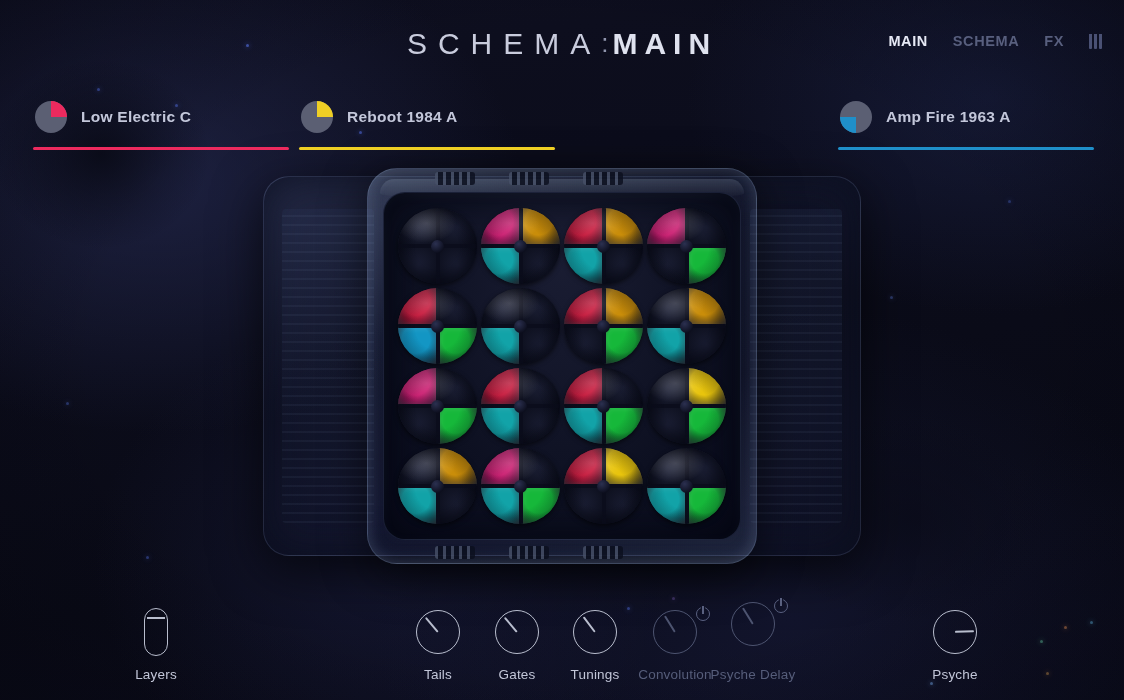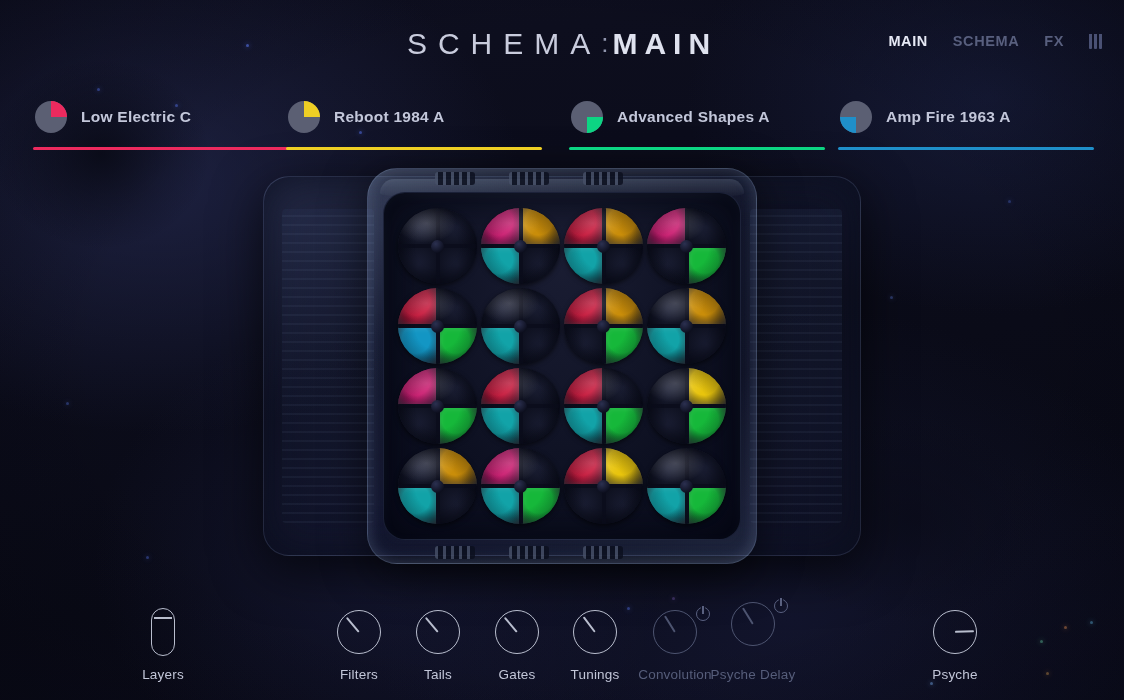--- a/index.html
+++ b/index.html
@@ -399,37 +399,28 @@
   <div class="layers">
       <div class="layer" style="left: 33px;">
         <div class="layer-row">
           <div class="layer-pie" style="background: rgb(91, 95, 115);">
             <div class="quad tr" style="background: rgb(236, 42, 94);"></div>
           </div>
           <div class="layer-name">Low Electric C</div>
         </div>
         <div class="layer-bar" style="background: rgb(236, 42, 94);"></div>
       </div>
-      <div class="layer" style="left: 286px;">
+      <div class="layer" style="left: 299px;">
         <div class="layer-row">
           <div class="layer-pie" style="background: rgb(91, 95, 115);">
             <div class="quad tr" style="background: rgb(239, 207, 36);"></div>
           </div>
           <div class="layer-name">Reboot 1984 A</div>
         </div>
         <div class="layer-bar" style="background: rgb(239, 207, 36);"></div>
-      </div>
-      <div class="layer" style="left: 569px;">
-        <div class="layer-row">
-          <div class="layer-pie" style="background: rgb(91, 95, 115);">
-            <div class="quad br" style="background: rgb(12, 213, 131);"></div>
-          </div>
-          <div class="layer-name">Advanced Shapes A</div>
-        </div>
-        <div class="layer-bar" style="background: rgb(12, 213, 131);"></div>
       </div>
       <div class="layer" style="left: 838px;">
         <div class="layer-row">
           <div class="layer-pie" style="background: rgb(91, 95, 115);">
             <div class="quad bl" style="background: rgb(31, 143, 201);"></div>
           </div>
           <div class="layer-name">Amp Fire 1963 A</div>
         </div>
         <div class="layer-bar" style="background: rgb(31, 143, 201);"></div>
       </div>
@@ -589,35 +580,27 @@
           <div class="q bl" style="background: radial-gradient(circle at 45% 35%, rgb(18, 163, 168) 0%, rgb(18, 163, 168) 42%, rgba(6, 8, 18, 0.72) 100%); box-shadow: rgba(255, 255, 255, 0.22) 0px 0px 9px inset;"></div>
           <div class="q br" style="background: radial-gradient(circle at 45% 35%, rgb(22, 184, 58) 0%, rgb(22, 184, 58) 42%, rgba(6, 8, 18, 0.72) 100%); box-shadow: rgba(255, 255, 255, 0.22) 0px 0px 9px inset;"></div>
           <div class="cross"></div>
           <div class="hub"></div>
           <div class="gloss"></div>
         </div>
       </div>
   </div>
 
   <div class="controls" id="controls-row">
-      <div class="ctrl" style="left: 108px;">
+      <div class="ctrl" style="left: 101px;">
         <div class="knob-wrap">
           <div class="fader">
             <div class="nub"></div>
           </div>
         </div>
         <div class="ctrl-label">Layers</div>
-      </div>
-      <div class="ctrl" style="left: 304px;">
-        <div class="knob-wrap">
-          <div class="knob">
-            <div class="pointer" style="transform: translate(-50%, 0px) rotate(140deg);"></div>
-          </div>
-        </div>
-        <div class="ctrl-label">Filters</div>
       </div>
       <div class="ctrl" style="left: 383px;">
         <div class="knob-wrap">
           <div class="knob">
             <div class="pointer" style="transform: translate(-50%, 0px) rotate(140deg);"></div>
           </div>
         </div>
         <div class="ctrl-label">Tails</div>
       </div>
       <div class="ctrl" style="left: 462px;">

